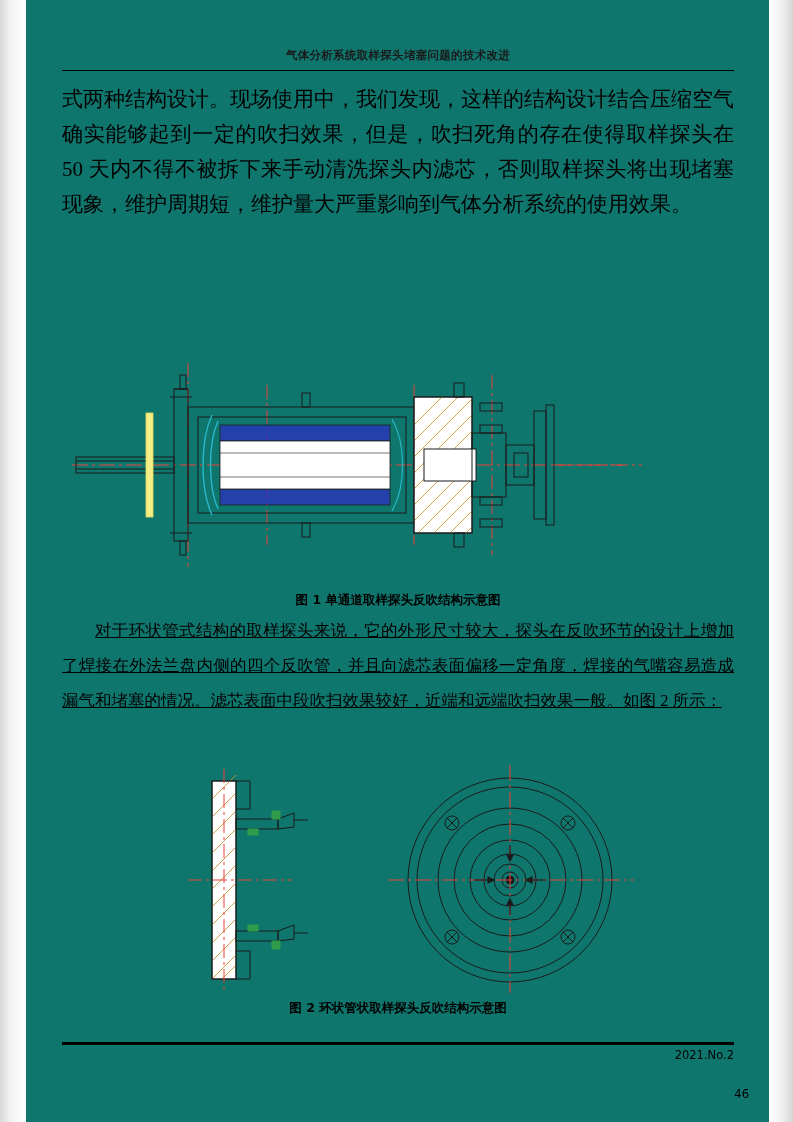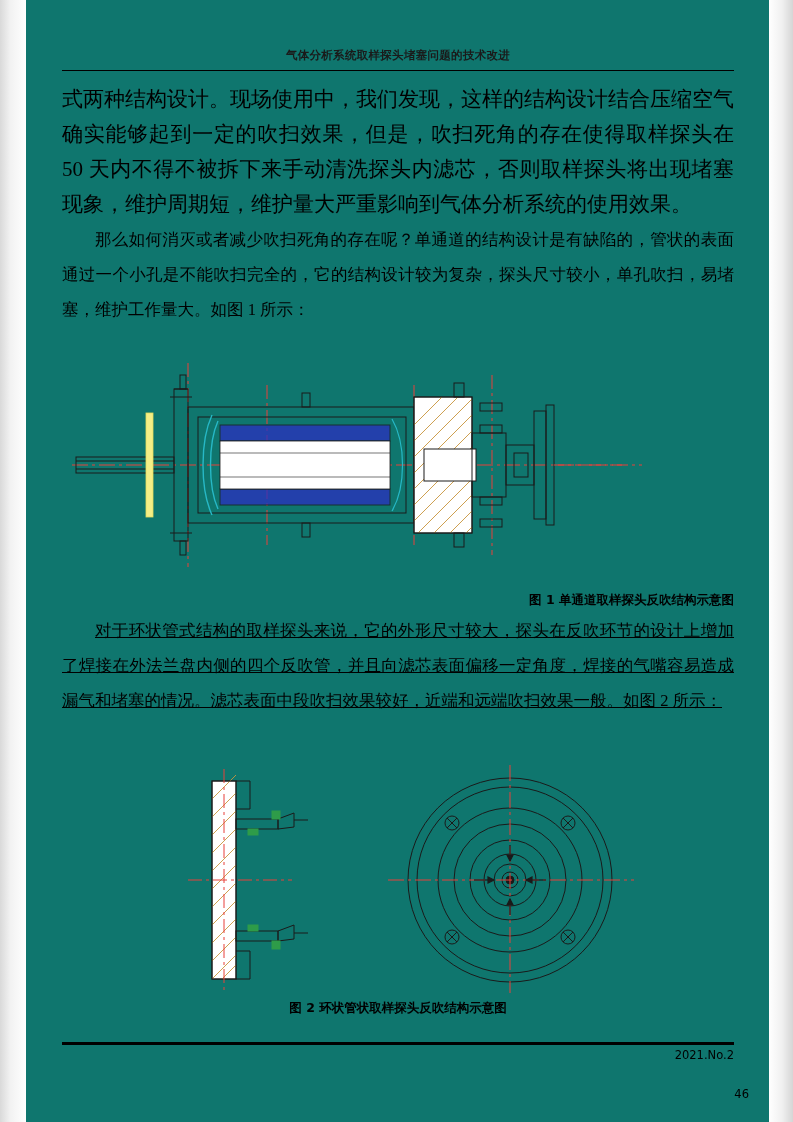--- a/index.html
+++ b/index.html
@@ -112,21 +112,21 @@
   .figcap {
     position: absolute;
     width: 672px;
     left: 0;
     text-align: center;
     font-family: "DejaVu Sans", "Liberation Sans", sans-serif;
     font-size: 12.5px;
     font-weight: bold;
     color: #000;
   }
-  #cap1 { top: 592px; text-align: right; }
+  #cap1 { top: 592px; }
   #cap2 { top: 1000px; }
 
   .figure {
     position: absolute;
     left: 0;
     width: 672px;
   }
   #fig1 { top: 345px; height: 240px; }
   #fig2 { top: 765px; height: 230px; }
 
@@ -167,21 +167,20 @@
 <div class="page">
   <div class="content">
 
     <div class="runhead">气体分析系统取样探头堵塞问题的技术改进</div>
     <div class="rule-top"></div>
 
     <div class="body-text">
       <p>式两种结构设计。现场使用中，我们发现，这样的结构设计结合压缩空气确实能够起到一定的吹扫效果，但是，吹扫死角的存在使得取样探头在 50 天内不得不被拆下来手动清洗探头内滤芯，否则取样探头将出现堵塞现象，维护周期短，维护量大严重影响到气体分析系统的使用效果。</p>
     </div>
 
-    <div class="para2">那么如何消灭或者减少吹扫死角的存在呢？单通道的结构设计是有缺陷的，管状的表面通过一个小孔是不能吹扫完全的，它的结构设计较为复杂，探头尺寸较小，单孔吹扫，易堵塞，维护工作量大。如图 1 所示：</div>
 
     <div class="figure" id="fig1">
       <svg viewBox="0 0 672 240" width="672" height="240">
         <g stroke="#1a1a1a" fill="none" stroke-width="1">
 
           <g stroke="#e8413a" stroke-width="1" stroke-dasharray="16 4 3 4">
             <line x1="10" y1="120" x2="580" y2="120"></line>
           </g>
 
           <g stroke="#e8413a" stroke-width="1" stroke-dasharray="14 4 3 4">

